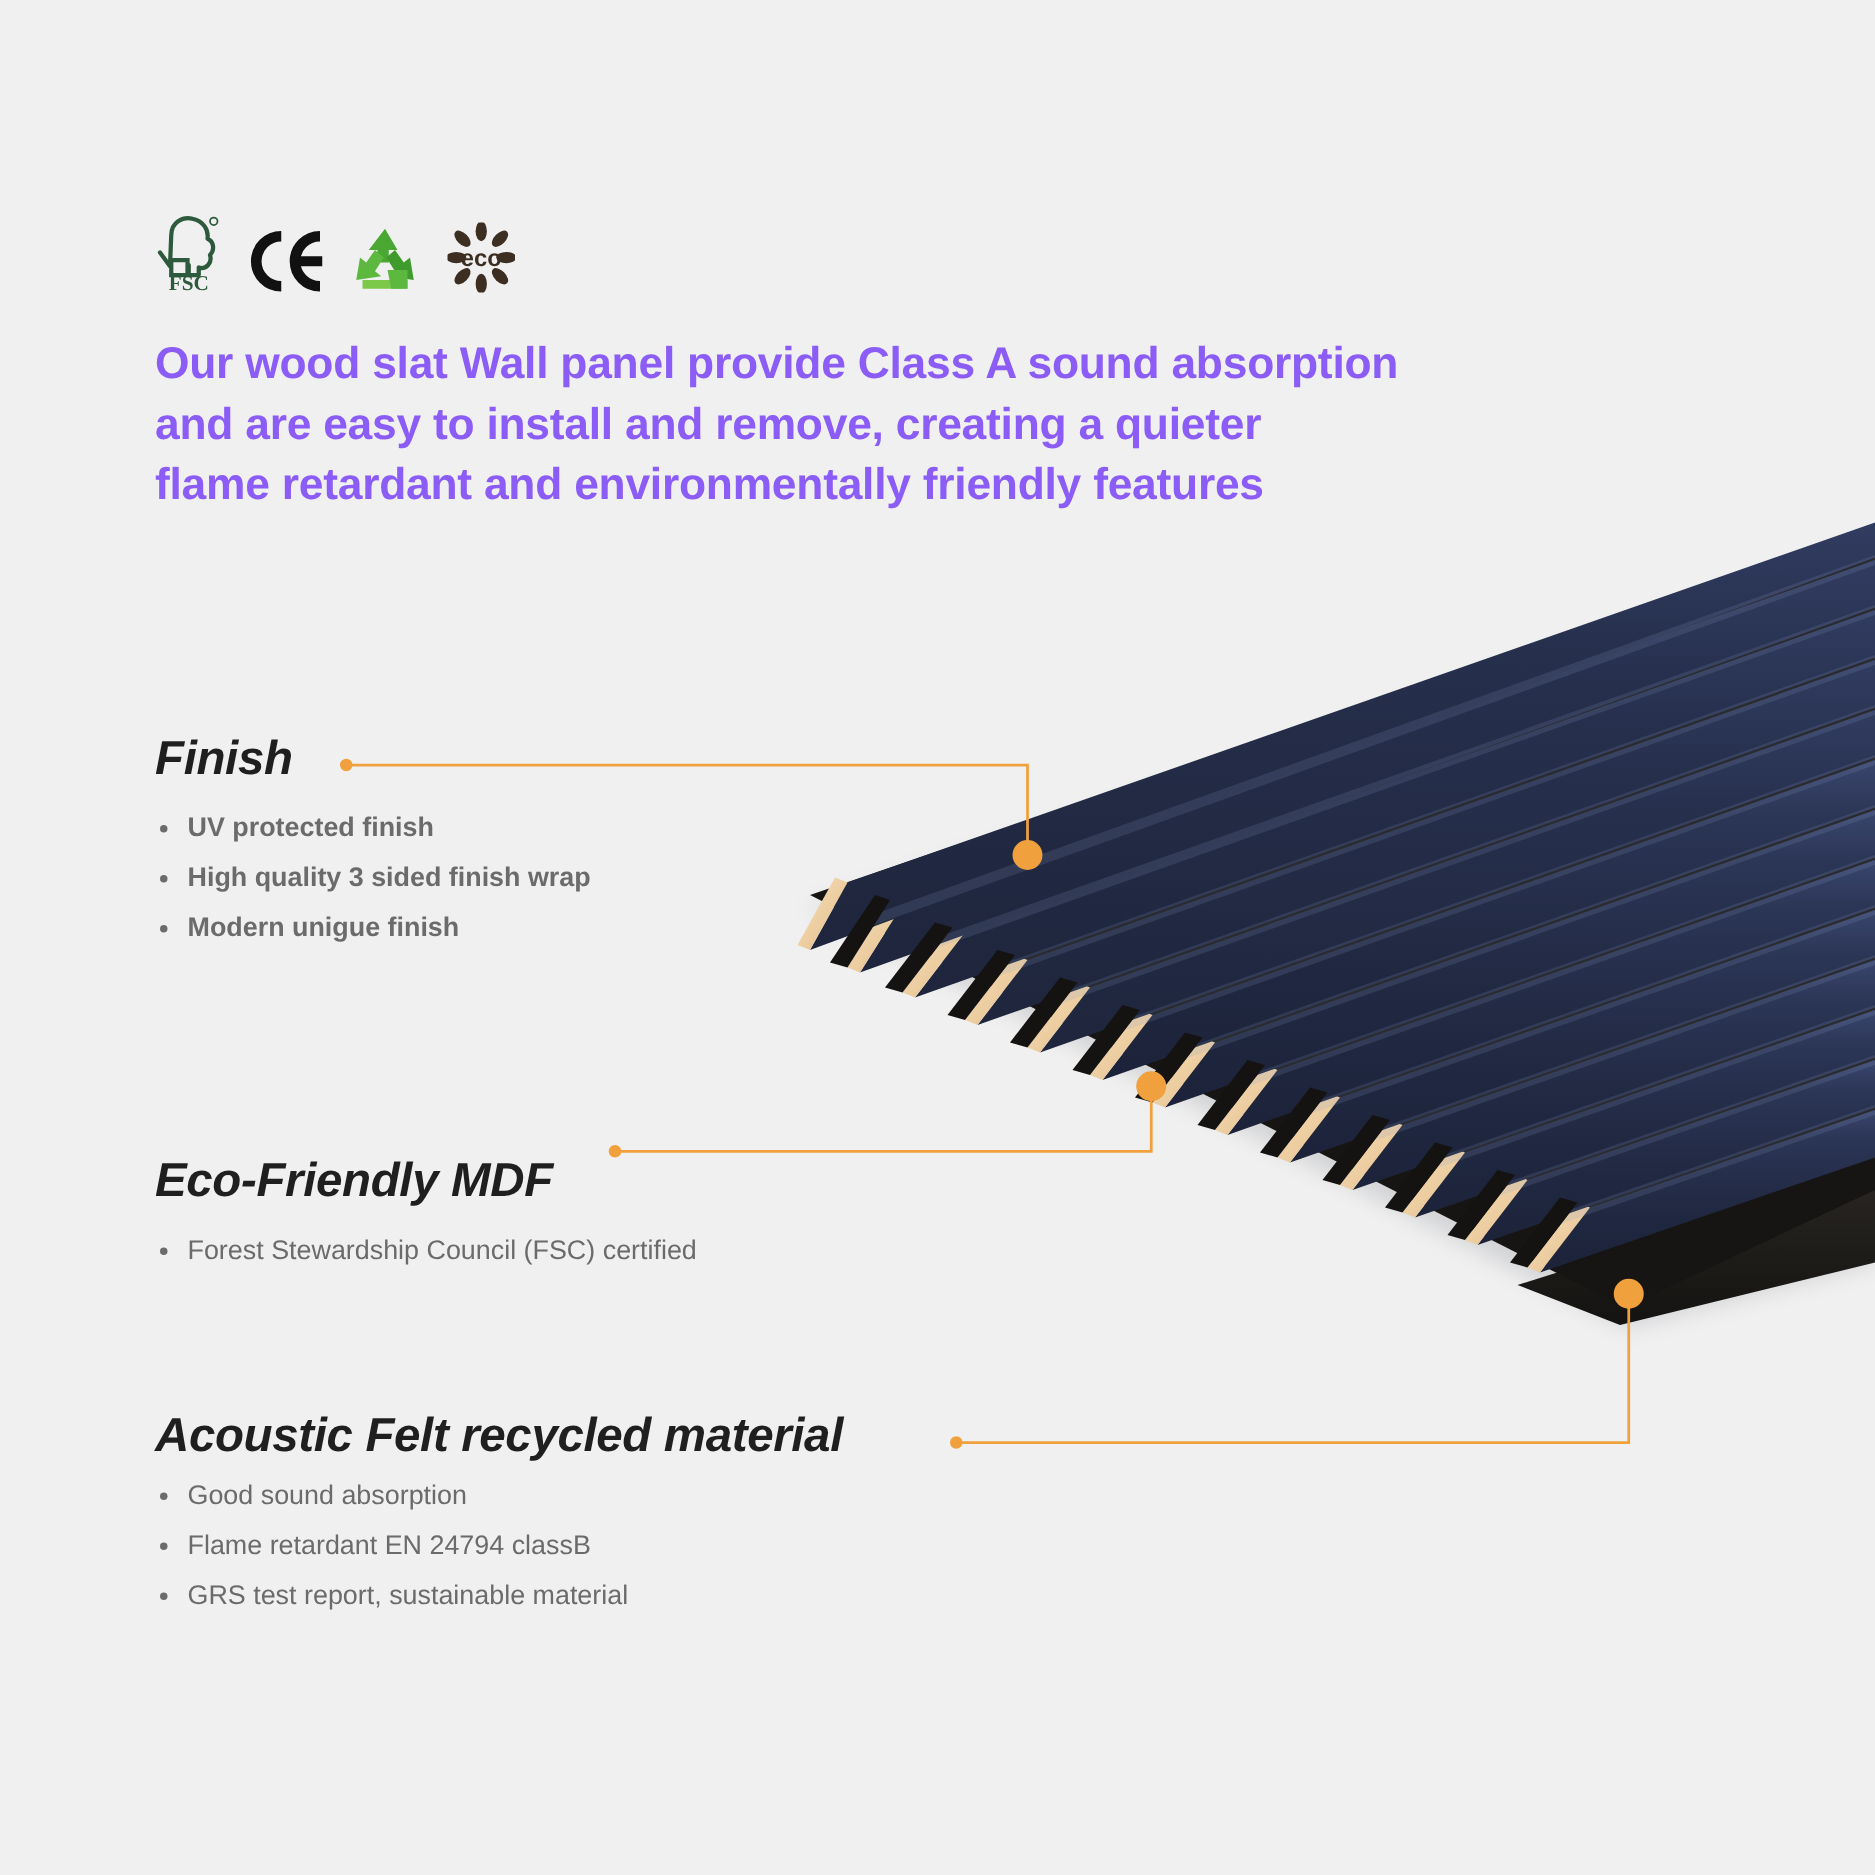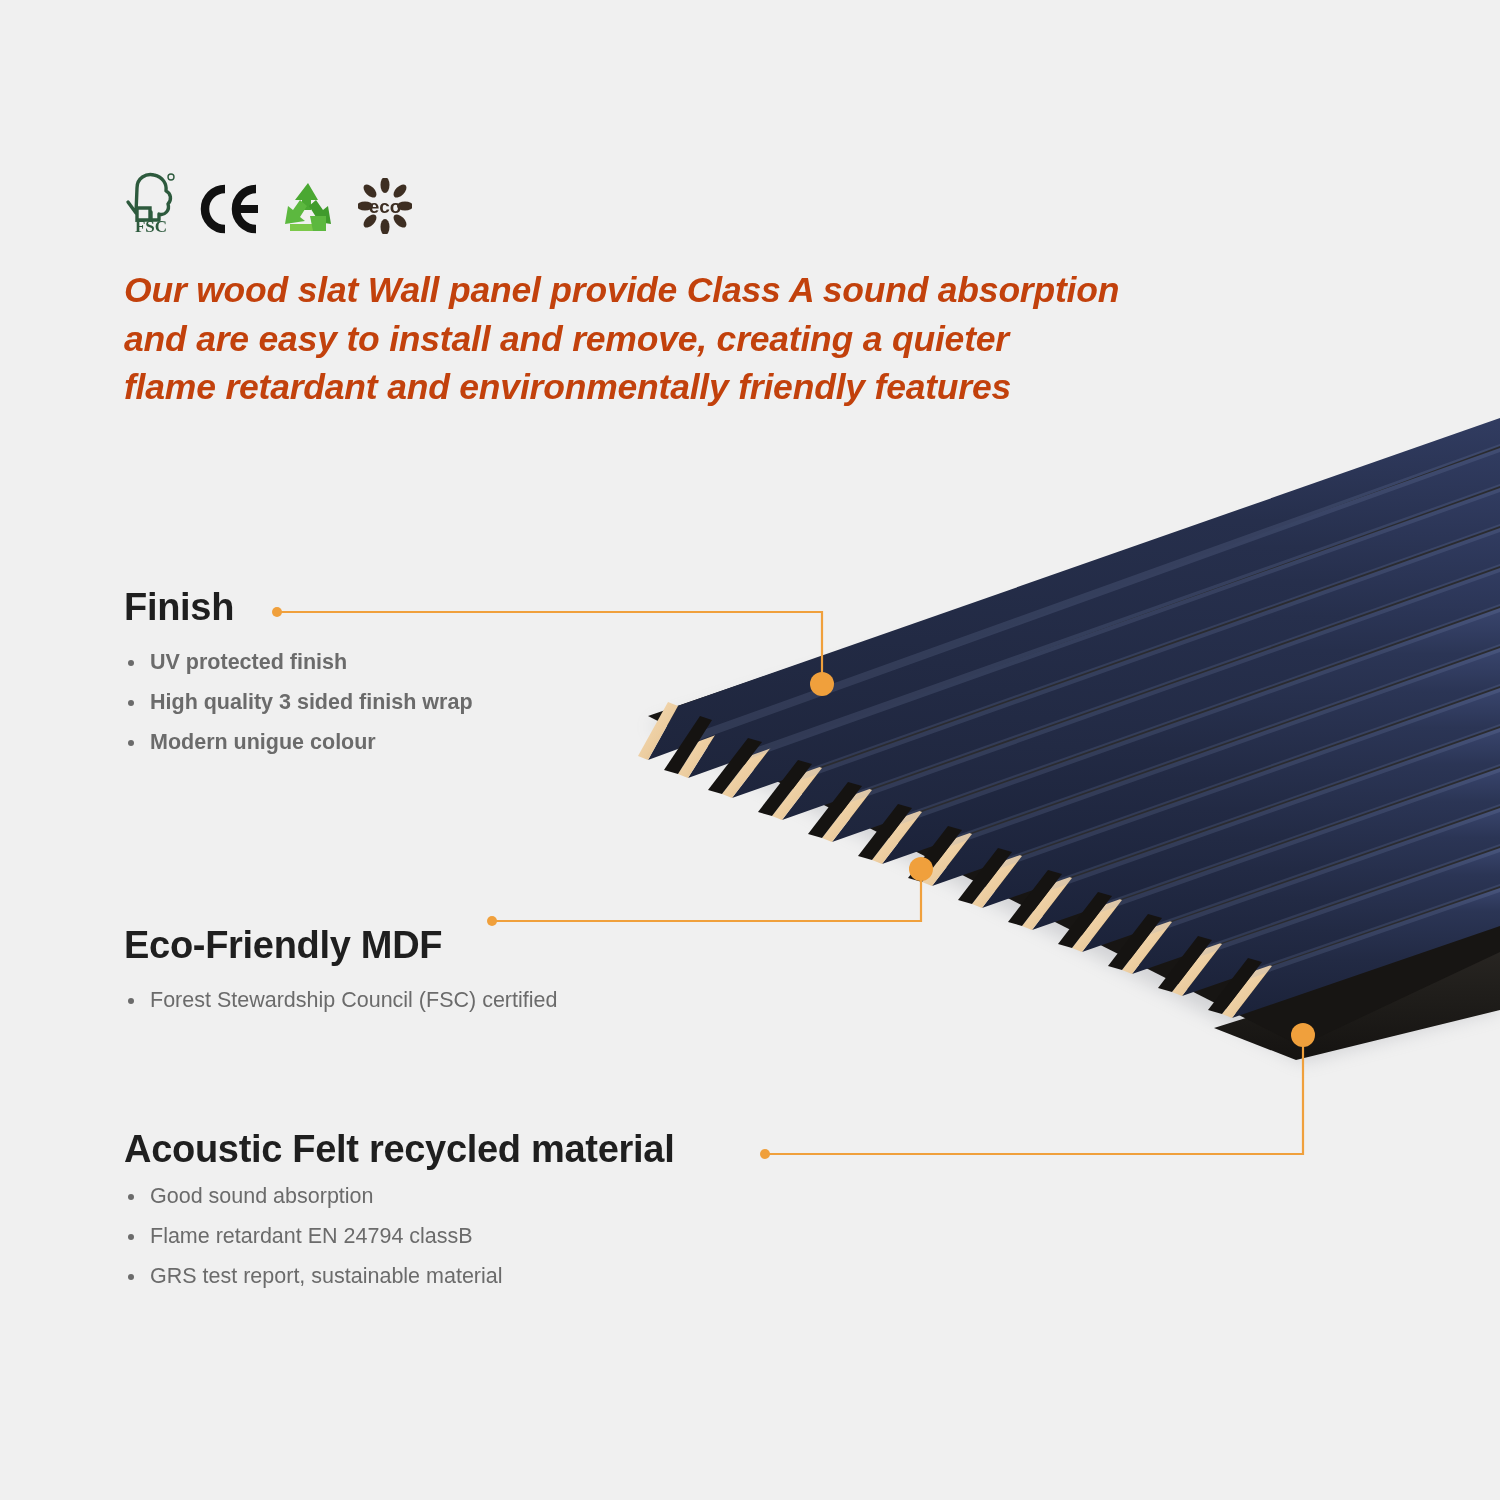--- a/index.html
+++ b/index.html
@@ -34,35 +34,35 @@
     height: 74px;
   }
   .cert-badge { display: block; }
 
   
   #headline {
     position: absolute;
     left: 124px;
     top: 266px;
     width: 1080px;
-    color: #c2410c;
+    color: #8b5cf6;
     font-size: 35.5px;
     font-weight: bold;
     line-height: 48.5px;
     letter-spacing: -0.2px;
-    font-style: italic;
   }
   #headline .hl-line { display: block; white-space: nowrap; }
 
   
   .feature-block { position: absolute; }
   .feature-head {
     display: flex;
     align-items: center;
     white-space: nowrap;
+    font-style: italic;
   }
   .feature-title {
     color: #1f1f1f;
     font-size: 38px;
     font-weight: bold;
     letter-spacing: -0.3px;
     line-height: 1;
   }
   .feature-list {
     list-style: none;
@@ -302,21 +302,21 @@
   <span class="hl-line">flame retardant and environmentally friendly features</span>
 </div>
 
 <div class="feature-block" id="block-finish">
   <div class="feature-head">
     <span class="feature-title">Finish</span>
   </div>
   <ul class="feature-list">
     <li>UV protected finish</li>
     <li>High quality 3 sided finish wrap</li>
-    <li>Modern unigue colour</li>
+    <li>Modern unigue finish</li>
   </ul>
 </div>
 
 <div class="feature-block" id="block-mdf">
   <div class="feature-head">
     <span class="feature-title">Eco-Friendly MDF</span>
   </div>
   <ul class="feature-list">
     <li>Forest Stewardship Council (FSC) certified</li>
   </ul>

